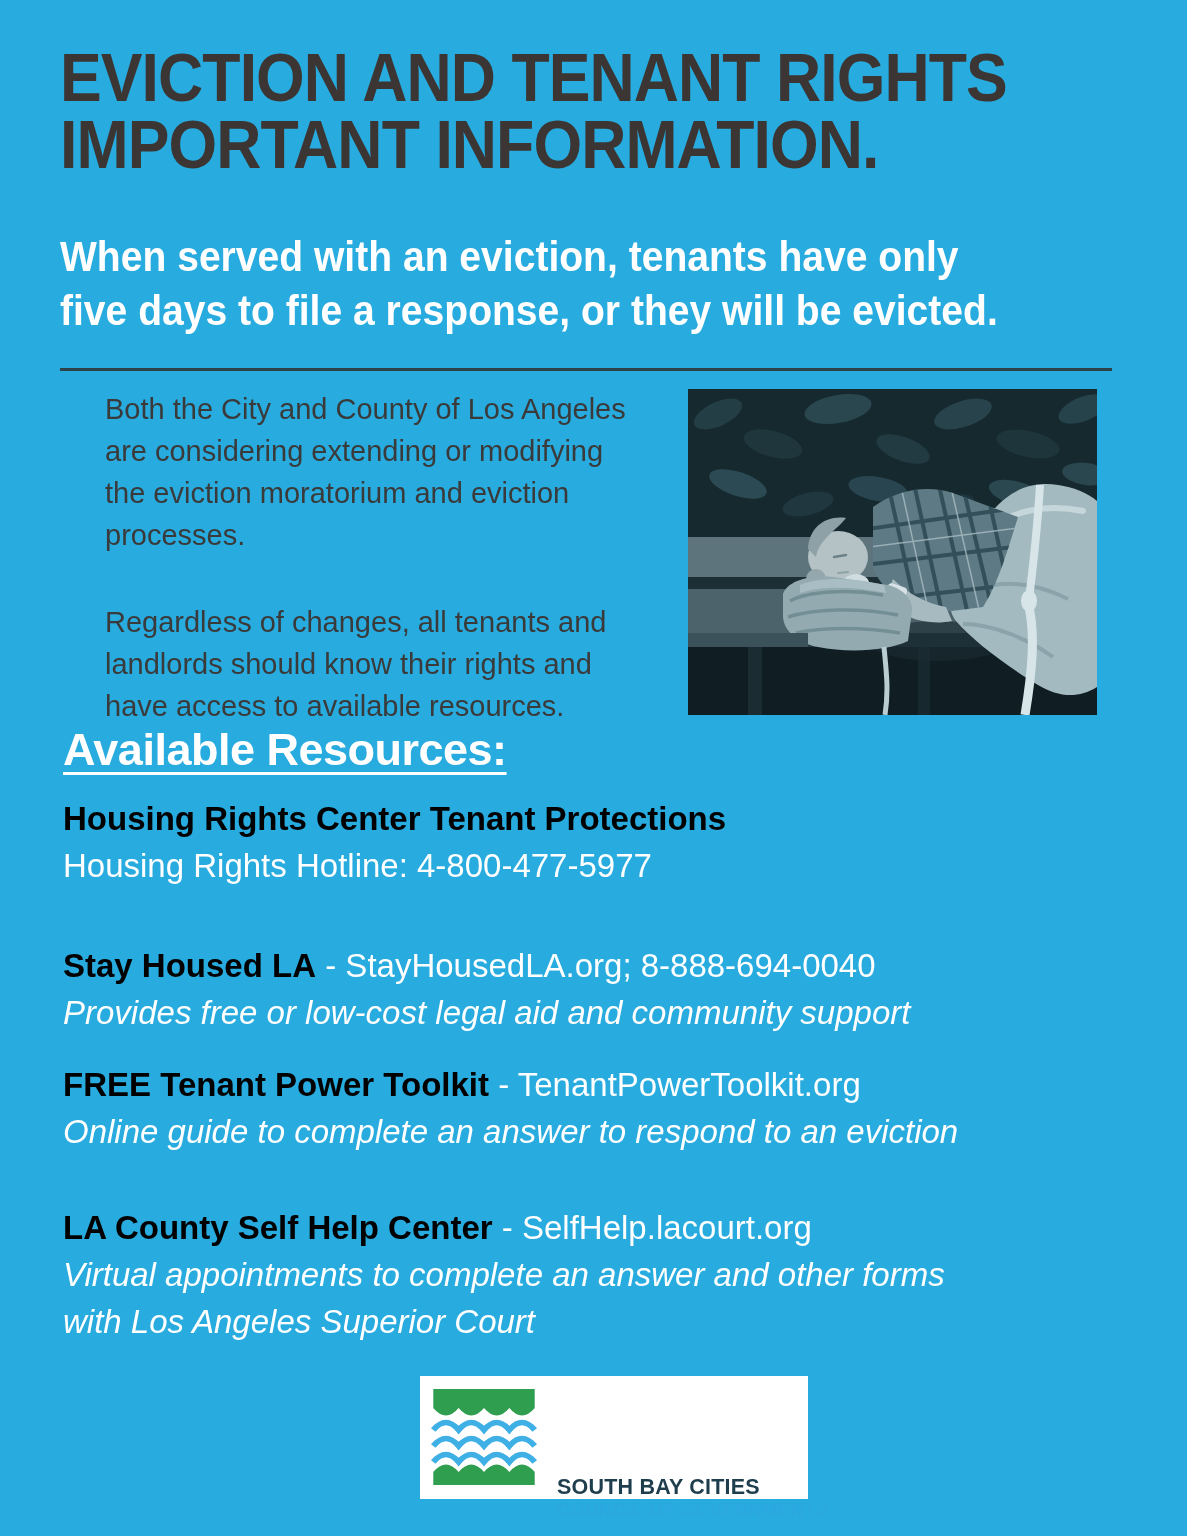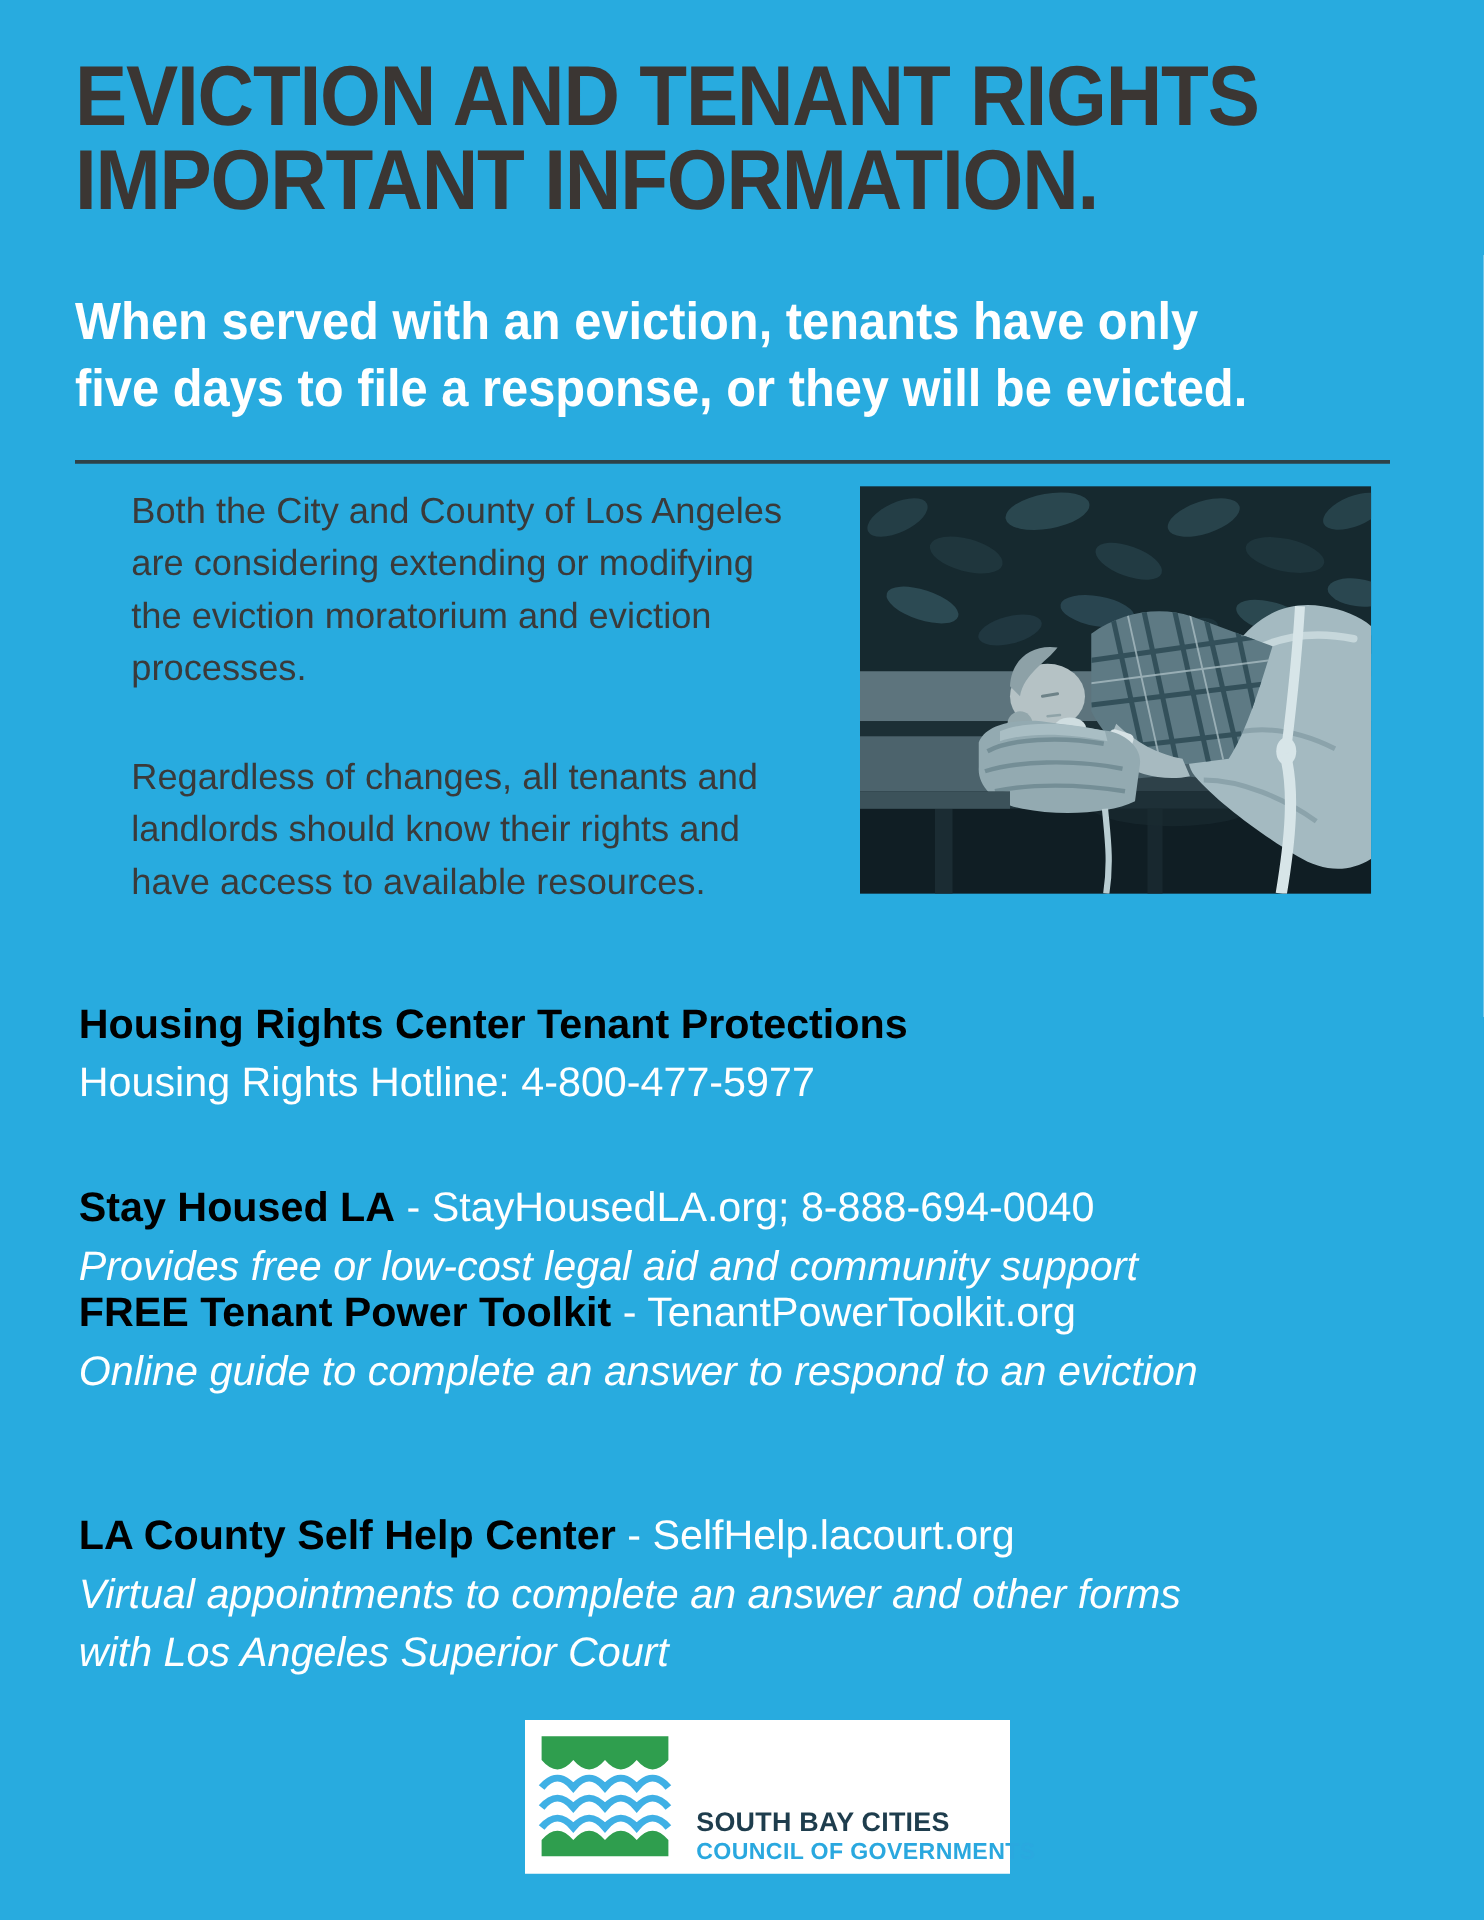--- a/index.html
+++ b/index.html
@@ -56,32 +56,32 @@
   .res{
     left:63px;width:1080px;
     font-size:33px;line-height:47px;
     color:var(--white-text,#fff);
   }
   .res .name{font-weight:700;color:var(--black-text,#000);margin-top:28px;}
   .res .detail{display:block;white-space:pre-line;}
   .res .detail.italic{font-style:italic;}
   .res1{top:795px;}
   .res2{top:942px;}
-  .res3{top:1026px;}
+  .res3{top:1061px;}
   .res4{top:1204px;}
   .logo-box{
     left:420px;top:1376px;width:388px;height:123px;
     background:#ffffff;
   }
   .logo-mark{position:absolute;left:8px;top:8px;width:112px;height:106px;}
   .logo-text{position:absolute;left:137px;top:70px;width:245px;}
   .org-name{
     font-size:21.5px;font-weight:700;letter-spacing:.2px;
     color:var(--logo-navy,#1e3d4d);
-    line-height:24px;white-space:nowrap;
+    line-height:24px;white-space:nowrap;margin-top:29px;
   }
   .org-subtitle{
     font-size:18.5px;font-weight:700;letter-spacing:.3px;
     color:var(--logo-light-blue,#2aa8df);
     line-height:22px;white-space:nowrap;
   }
 </style>
 </head>
 <body>
 
@@ -184,20 +184,21 @@
       <path d="M196,258 C198,280 201,300 197,326" stroke="#b9cdd2" stroke-width="5" fill="none"></path>
 
       <path d="M352,96 C350,130 346,170 341,210" stroke="#d7e5e8" stroke-width="8" fill="none"></path>
       <ellipse cx="341" cy="212" rx="8" ry="11" fill="#d7e5e8"></ellipse>
       <path d="M340,214 C348,244 344,284 337,326" stroke="#d7e5e8" stroke-width="9" fill="none"></path>
 
       <rect x="0" y="244" width="120" height="14" fill="#3c525a"></rect>
     </svg>
   </div>
 
+  <div class="abs resources-heading">Available Resources:</div>
 
   <div class="abs res res1">
     <span class="name">Housing Rights Center Tenant Protections</span><span class="link"></span>
     <span class="detail">Housing Rights Hotline: 4-800-477-5977</span>
   </div>
 
   <div class="abs res res2">
     <span class="name">Stay Housed LA</span><span class="link"> - StayHousedLA.org; 8-888-694-0040</span>
     <span class="detail italic">Provides free or low-cost legal aid and community support</span>
   </div>

